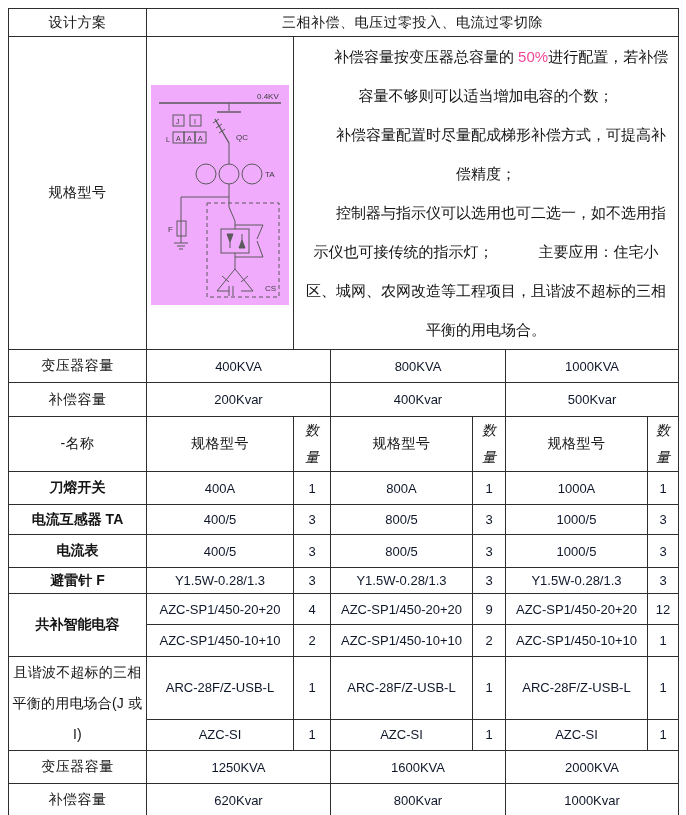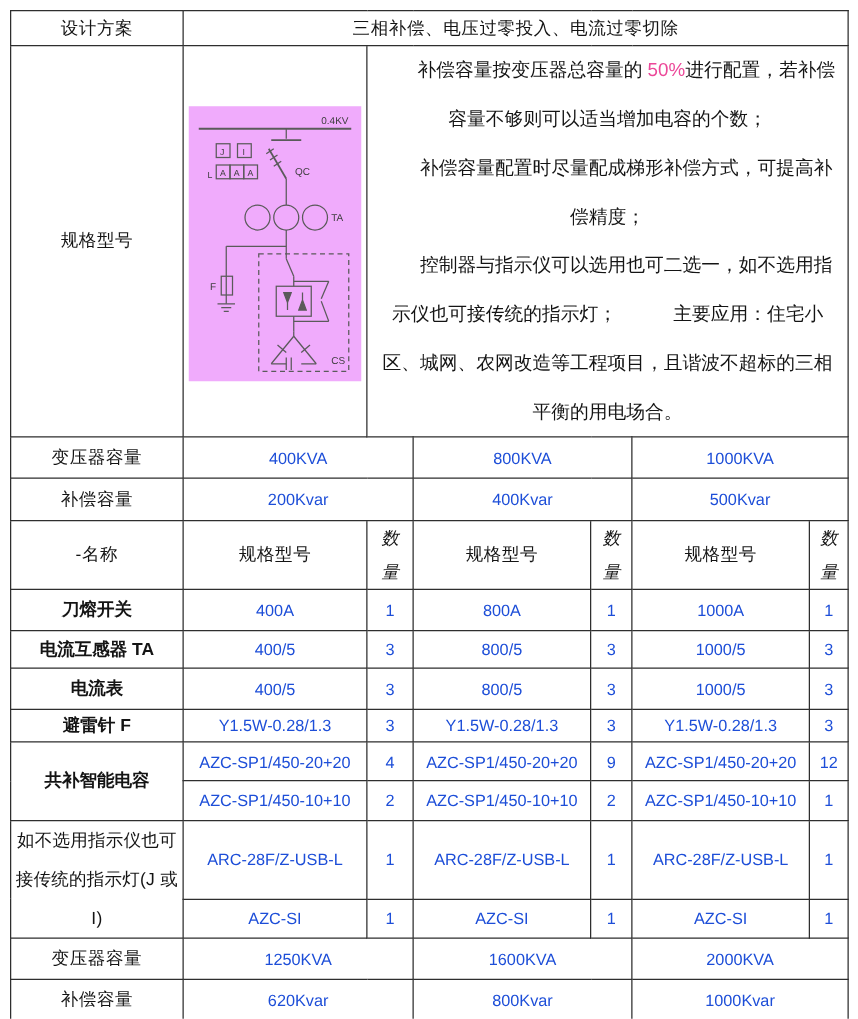--- a/index.html
+++ b/index.html
@@ -5,21 +5,21 @@
   html,body{margin:0;padding:0;background:#ffffff;}
   body{width:686px;height:815px;position:relative;font-family:"Liberation Sans","DejaVu Sans",sans-serif;color:#141414;}
   table.spec{position:absolute;left:8px;top:8px;border-collapse:collapse;table-layout:fixed;width:670px;}
   table.spec td{border:1px solid #2e2e2e;padding:0;text-align:center;vertical-align:middle;overflow:hidden;}
   .r-design{height:28px;}
   .r-diagram{height:228px;}
   .r-cap{height:33px;}
   .r-head{height:49px;}
   .r-item{height:32px;}
   .cn{font-size:14px;letter-spacing:0.5px;}
-  .val{font-size:13px;color:#1d4ed8;}
+  .val{font-size:13px;color:#0f172a;}
   .qtyhead{width:16px;margin:0 auto;word-break:break-all;line-height:27px;font-size:14px;font-style:italic;}
   .namecell{font-size:14px;font-weight:bold;}
   .wrapname{font-size:14px;text-align:left;padding:0 4px;line-height:31px;letter-spacing:0.2px;}
   
   .diagcell{vertical-align:top;}
   .diagbox{width:138px;height:220px;background:#f0abfc;margin:3px auto 0 auto;}
   
   .desc{text-align:left;vertical-align:top;}
   .desc p{margin:0;padding:0 8px;text-indent:2em;font-size:15px;line-height:39px;}
   .desc .pct{color:#ec4899;}
@@ -211,21 +211,21 @@
   <tr class="r-item">
     <td class="val">AZC-SP1/450-10+10</td>
     <td class="val">2</td>
     <td class="val">AZC-SP1/450-10+10</td>
     <td class="val">2</td>
     <td class="val">AZC-SP1/450-10+10</td>
     <td class="val">1</td>
   </tr>
 
   <tr class="r-item">
-    <td class="wrapname" rowspan="2">如不选用指示仪也可接传统的指示灯(J 或 I)</td>
+    <td class="wrapname" rowspan="2">且谐波不超标的三相平衡的用电场合(J 或 I)</td>
     <td class="val">ARC-28F/Z-USB-L</td>
     <td class="val">1</td>
     <td class="val">ARC-28F/Z-USB-L</td>
     <td class="val">1</td>
     <td class="val">ARC-28F/Z-USB-L</td>
     <td class="val">1</td>
   </tr>
   <tr class="r-item" style="height:14px">
     <td class="val">AZC-SI</td>
     <td class="val">1</td>

